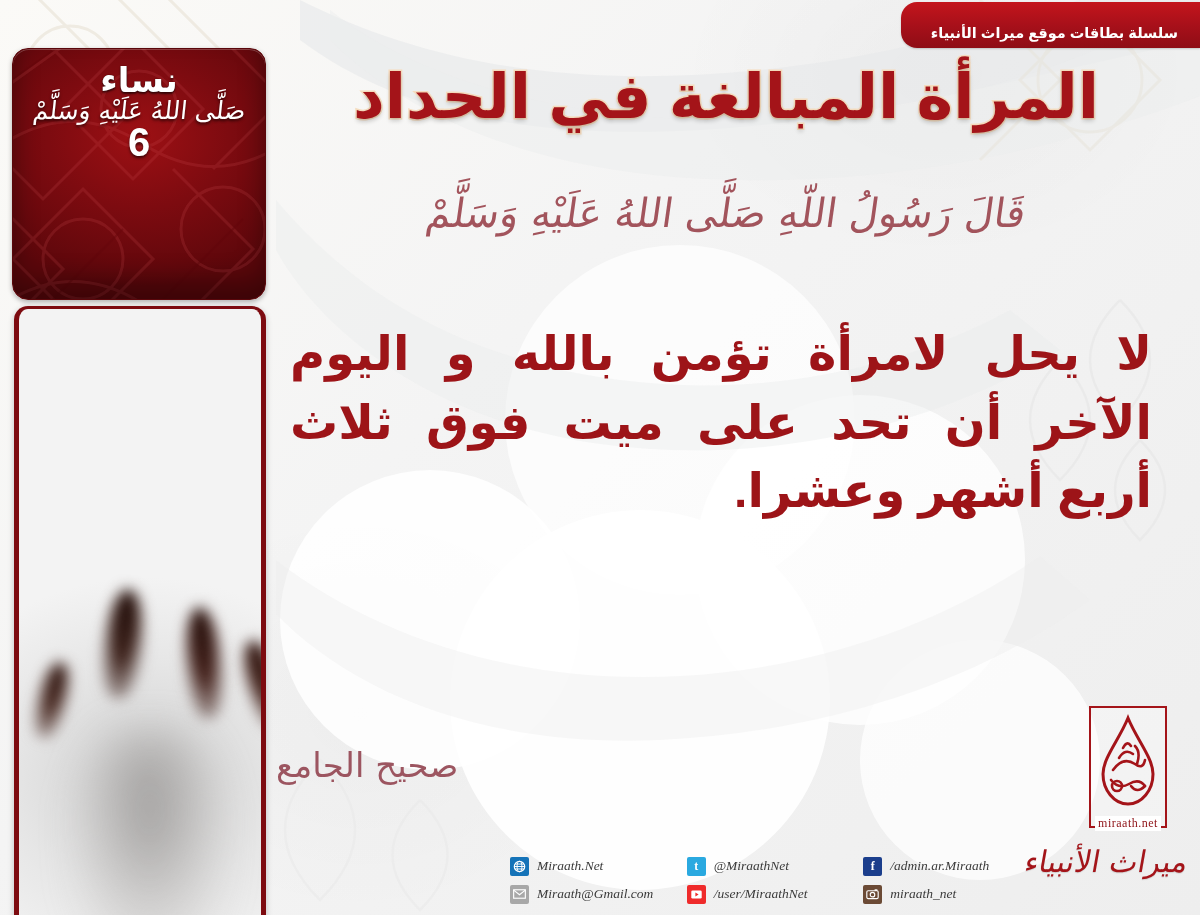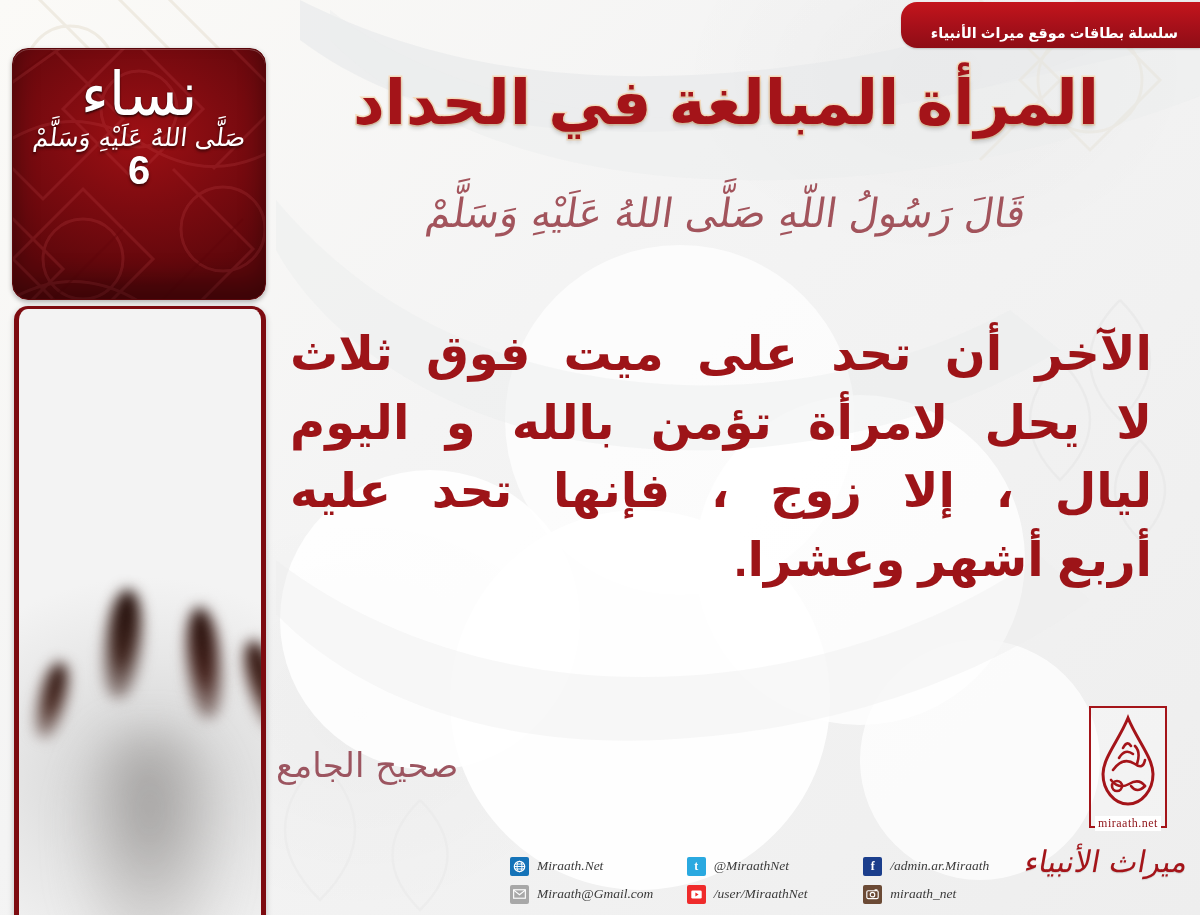--- a/index.html
+++ b/index.html
@@ -53,21 +53,21 @@
   .side-card .inner-shine{
     position:absolute;inset:0;border-radius:16px;
     box-shadow:inset 0 1px 0 rgba(255,255,255,.22), inset 0 -18px 26px rgba(0,0,0,.35);
   }
   .side-card-text{
     position:absolute;inset:0;display:flex;flex-direction:column;
     align-items:center;justify-content:flex-start;padding-top:14px;
     color:#fff;text-align:center;
   }
   .sc-line1{
-    font-size:60px;font-weight:normal;line-height:1.05;
+    font-size:34px;font-weight:bold;line-height:1.05;
     text-shadow:0 2px 2px rgba(0,0,0,.55),0 0 1px rgba(0,0,0,.8);
     text-align:center;
   }
   .sc-line2{
     font-size:31px;font-weight:bold;margin-top:6px;line-height:1.05;
     text-shadow:0 2px 2px rgba(0,0,0,.55),0 0 1px rgba(0,0,0,.8);
   }
   .sc-line3{
     font-size:25px;margin-top:-2px;line-height:1.1;
     font-family:"DejaVu Sans",sans-serif;
@@ -97,21 +97,21 @@
     position:absolute;border-radius:50% 50% 44% 44% / 58% 58% 42% 42%;
     filter:blur(7px);
   }
 
   
   .main{
     position:absolute;left:276px;top:0;width:924px;height:915px;
     z-index:5;
   }
   .title{
-    position:absolute;top:70px;left:0;width:900px;
+    position:absolute;top:64px;left:0;width:900px;
     text-align:center;
     font-size:62px;font-weight:bold;line-height:1.05;
     color:#a41419;
     -webkit-text-stroke:3px #f5dcbe;
     paint-order:stroke fill;
     text-shadow:0 3px 4px rgba(0,0,0,.18);
     letter-spacing:1px;
   }
   .said-line{
     position:absolute;top:190px;left:0;width:900px;text-align:center;
@@ -290,23 +290,22 @@
     </div>
   </div>
 
   <div class="main">
 
     <div class="title">المرأة المبالغة في الحداد</div>
 
     <div class="said-line">قَالَ رَسُولُ اللّهِ صَلَّى اللهُ عَلَيْهِ وَسَلَّمْ</div>
 
     <div class="hadith">
+      <span class="hline">لا يحل لامرأة تؤمن بالله و اليوم</span>
       <span class="hline">الآخر أن تحد على ميت فوق ثلاث</span>
-      <span class="hline">لا يحل لامرأة تؤمن بالله و اليوم</span>
-      <span class="hline">ليال ، إلا زوج ، فإنها تحد عليه</span>
       <span class="hline last">أربع أشهر وعشرا.</span>
     </div>
 
     <div class="source">صحيح الجامع</div>
   </div>
 
   <div class="logo-wrap">
     <div class="logo-frame">
       <div class="logo-drop">
         <svg width="62" height="96" viewBox="0 0 62 96">

